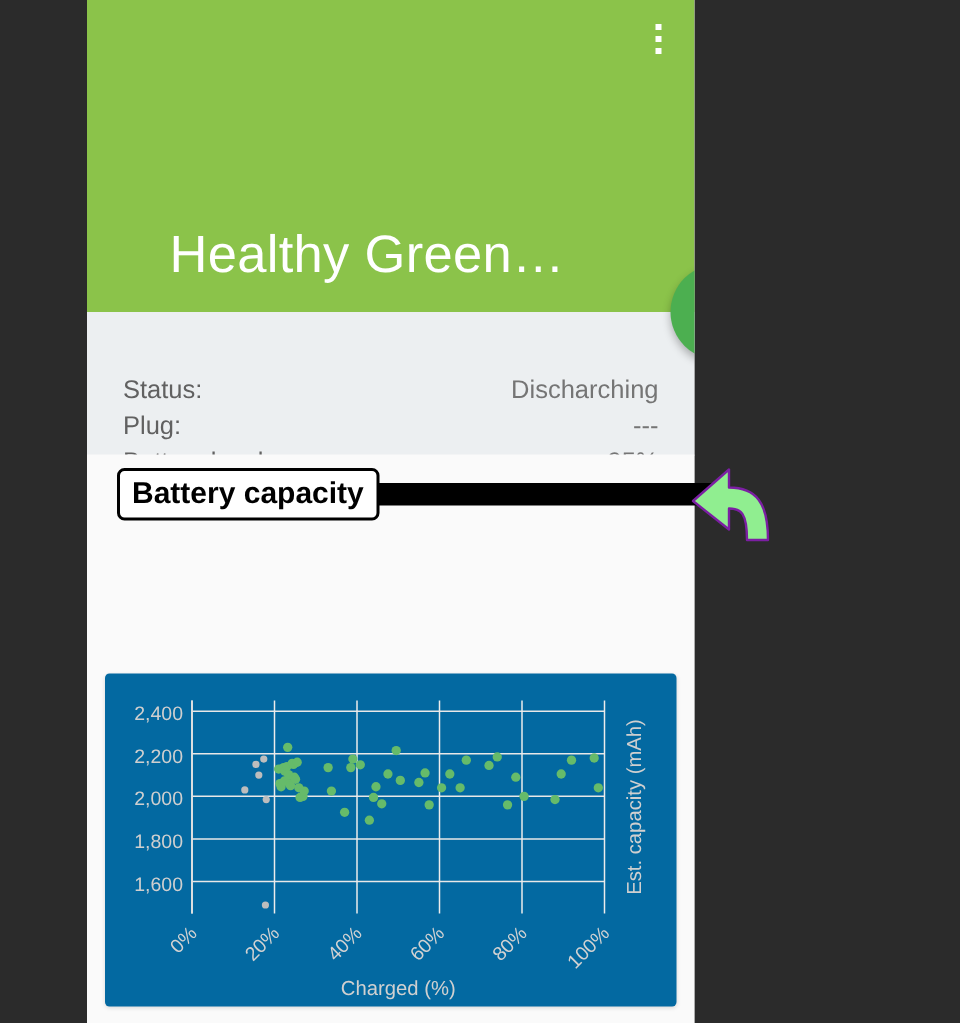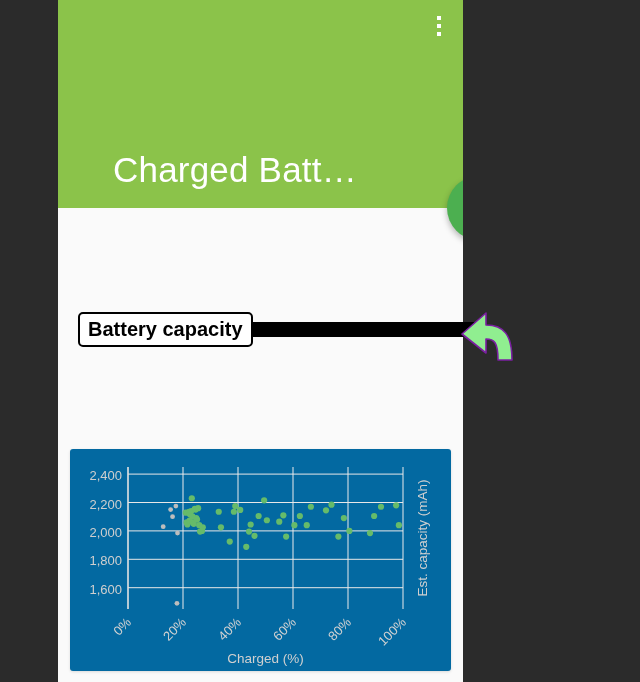--- a/index.html
+++ b/index.html
@@ -201,27 +201,41 @@
 <div id="root">
 
   <div id="app-panel">
 
     <div id="app-bar">
       <div id="overflow-menu">
         <i></i>
         <i></i>
         <i></i>
       </div>
-      <div id="app-title">Charged Batt…</div>
+      <div id="app-title">Healthy Green…</div>
     </div>
 
     <div id="fab">
       
     </div>
 
+    <div id="status-block">
+      <div class="status-row" id="status-row-0">
+        <span class="k">Status:</span>
+        <span class="v">Discharching</span>
+      </div>
+      <div class="status-row" id="status-row-1">
+        <span class="k">Plug:</span>
+        <span class="v">---</span>
+      </div>
+      <div class="status-row" id="status-row-2">
+        <span class="k">Battery level:</span>
+        <span class="v">95%</span>
+      </div>
+    </div>
 
     <div id="content-card">
       <div id="section-title">Battery capacity</div>
 
       <div id="chart-card">
         <svg id="chart-svg" width="381" height="222" viewBox="0 0 381 222">
             <line x1="58" y1="25.099999999999994" x2="333" y2="25.099999999999994" stroke="#e8e8e8" stroke-width="1"></line>
             <text x="52" y="31.099999999999994" text-anchor="end" font-family="&quot;Liberation Sans&quot;, sans-serif" font-size="13" fill="#cfcfcf">2,400</text>
             <line x1="58" y1="53.5" x2="333" y2="53.5" stroke="#e8e8e8" stroke-width="1"></line>
             <text x="52" y="59.5" text-anchor="end" font-family="&quot;Liberation Sans&quot;, sans-serif" font-size="13" fill="#cfcfcf">2,200</text>

